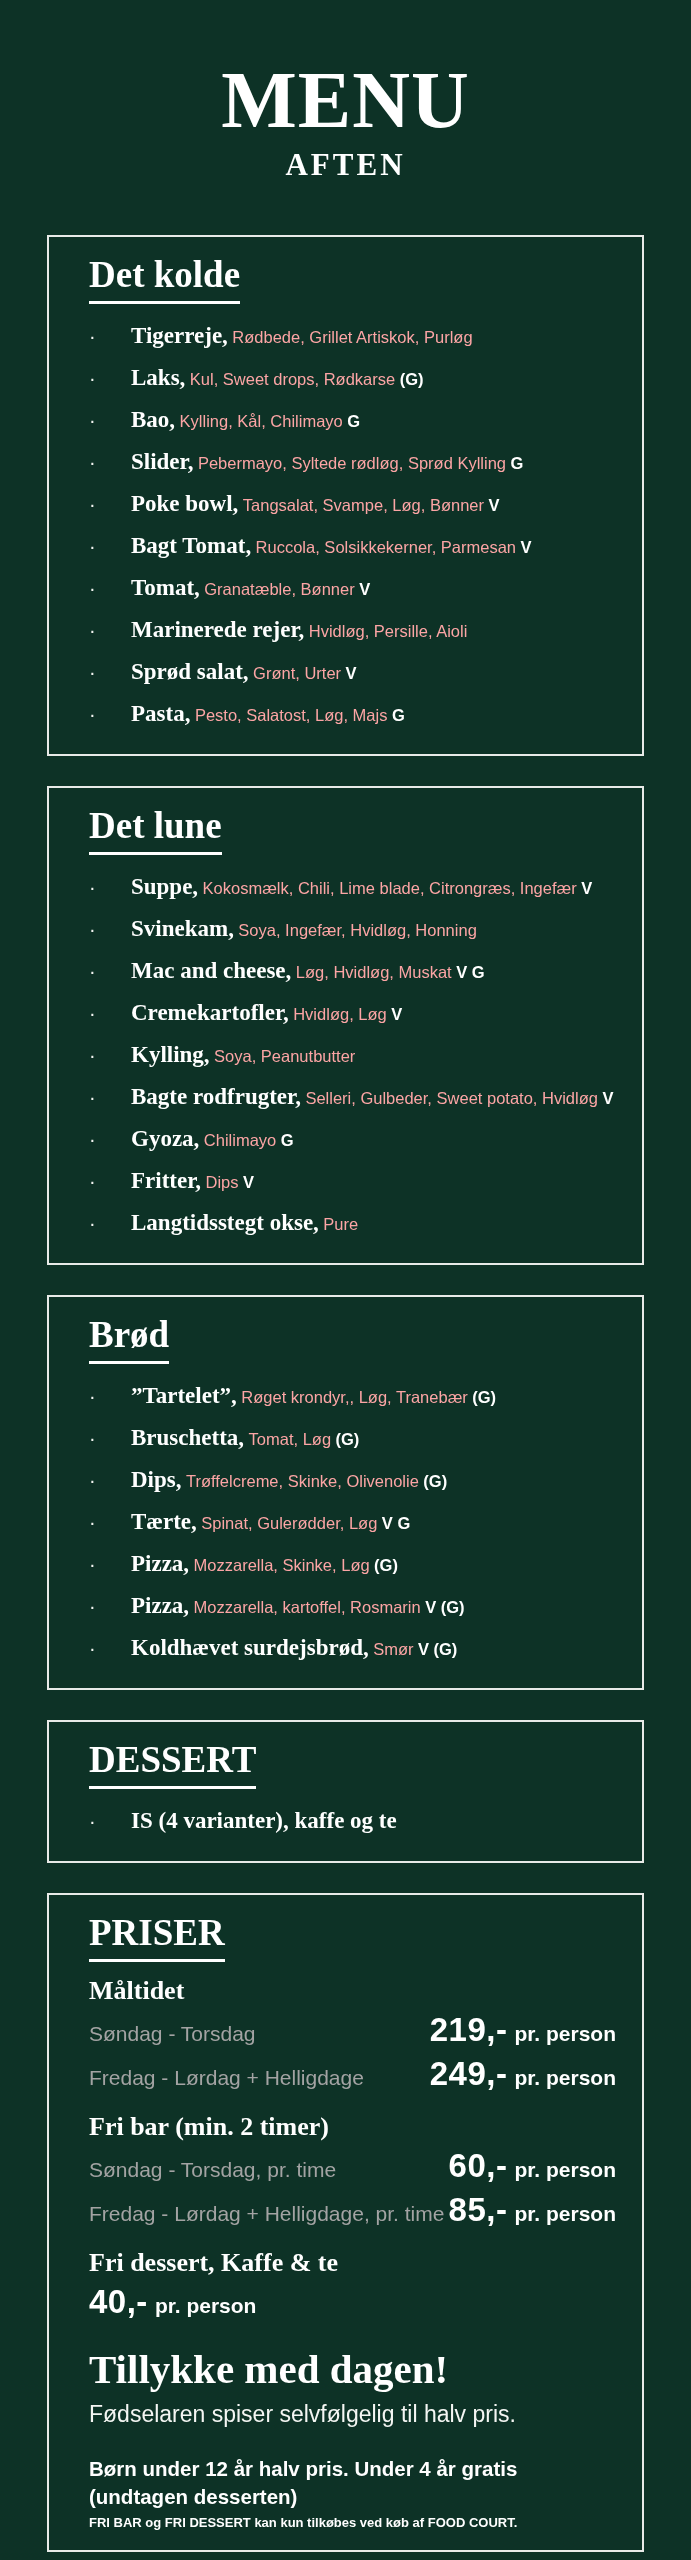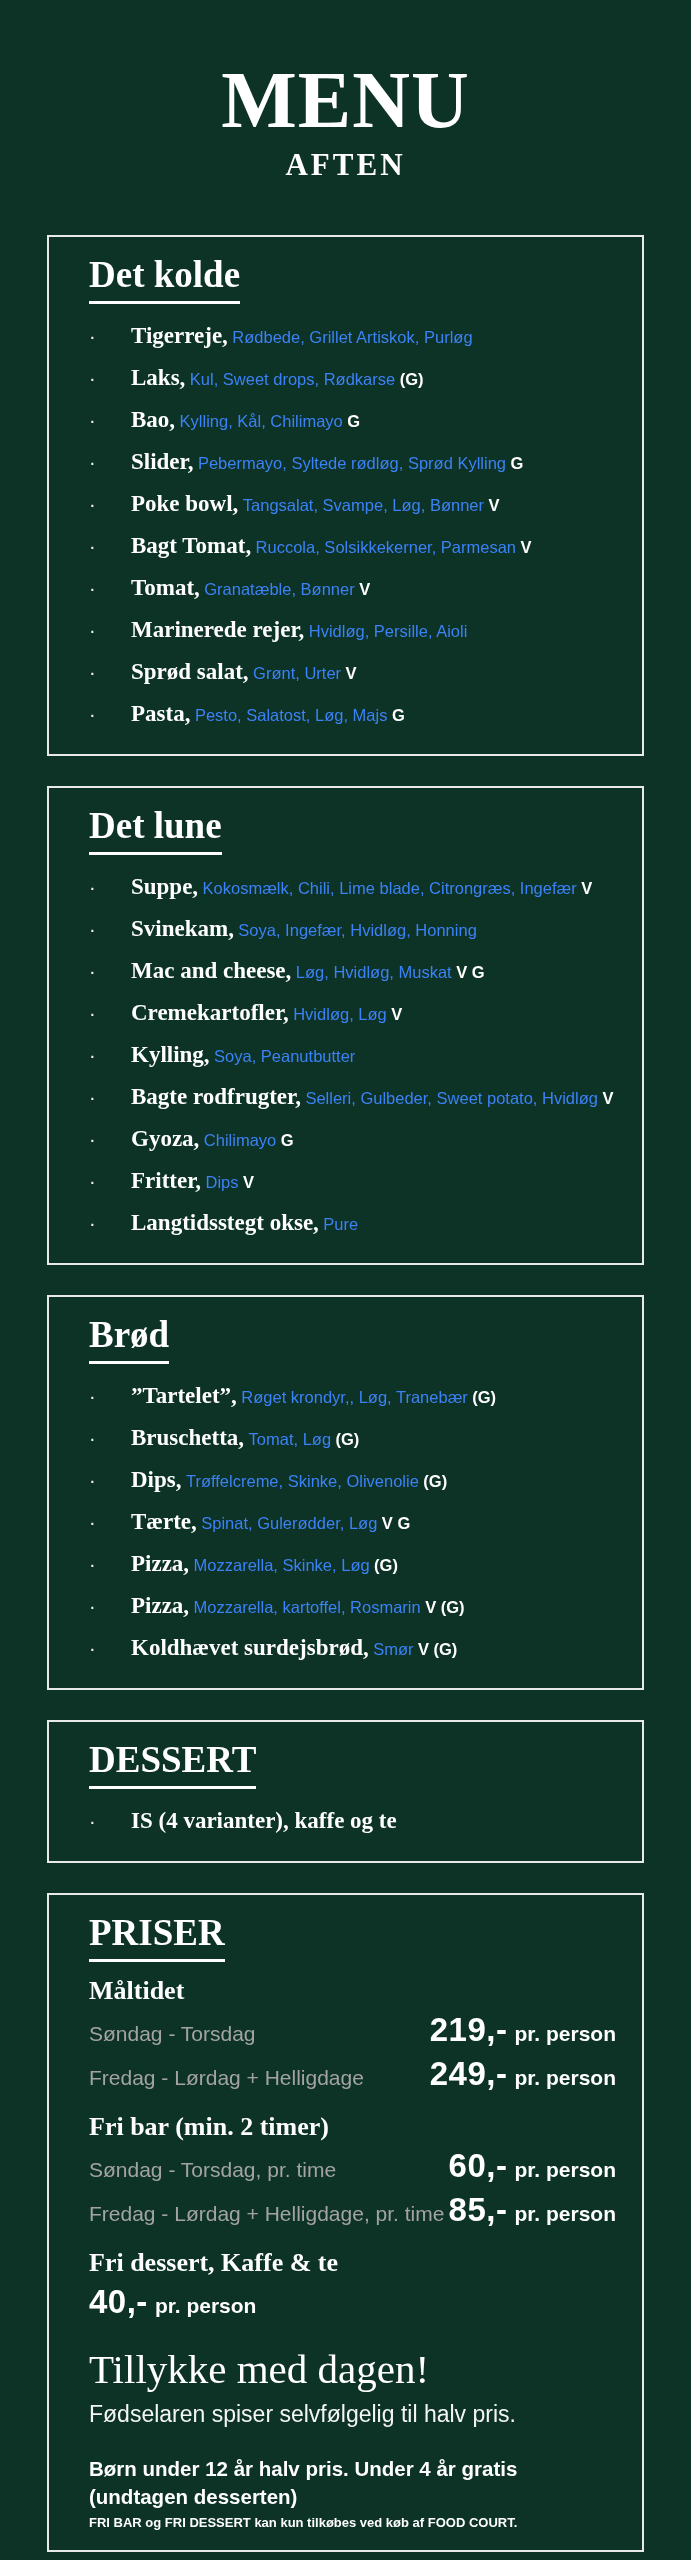--- a/index.html
+++ b/index.html
@@ -37,37 +37,37 @@
     display:inline-block;border-bottom:3px solid #ffffff;padding-bottom:6px;
   }
 
   .menu-item{display:flex;align-items:baseline;line-height:40px;}
   .bullet{width:42px;flex:0 0 42px;font-size:20px;color:#f2f4f1;}
   .item-text{flex:1;white-space:nowrap;}
   .item-name{
     font-family:"Liberation Serif","DejaVu Serif",serif;
     font-weight:bold;font-size:23px;
   }
-  .item-desc{font-size:16.5px;color:#3b82f6;}
+  .item-desc{font-size:16.5px;color:#fca5a5;}
   .item-marks{font-size:16.5px;font-weight:bold;color:#ffffff;}
 
   
   .price-subheading{
     font-family:"Liberation Serif","DejaVu Serif",serif;
     font-weight:bold;font-size:26px;line-height:34px;margin:12px 0 2px 0;
   }
   .price-subheading.first{margin-top:10px;}
   .price-row{display:flex;align-items:baseline;line-height:40px;}
   .price-label{flex:1;font-size:21px;color:#a3a3a3;}
   .price-value{font-size:33px;font-weight:bold;letter-spacing:0.5px;}
   .price-unit{font-size:21px;font-weight:bold;margin-left:7px;}
 
   .birthday-title{
     font-family:"Liberation Serif","DejaVu Serif",serif;
-    font-weight:normal;font-size:41px;line-height:46px;margin-top:20px;
+    font-weight:bold;font-size:41px;line-height:46px;margin-top:20px;
   }
   .birthday-text{font-size:23px;line-height:30px;margin-top:7px;color:#f4f6f3;}
   .note-bold{font-size:20.5px;font-weight:bold;line-height:28px;margin-top:26px;}
   .note-small{font-size:13px;font-weight:bold;line-height:18px;margin-top:3px;}
 </style>
 </head>
 <body>
 
 <div class="header">
   <div class="menu-title">MENU</div>

